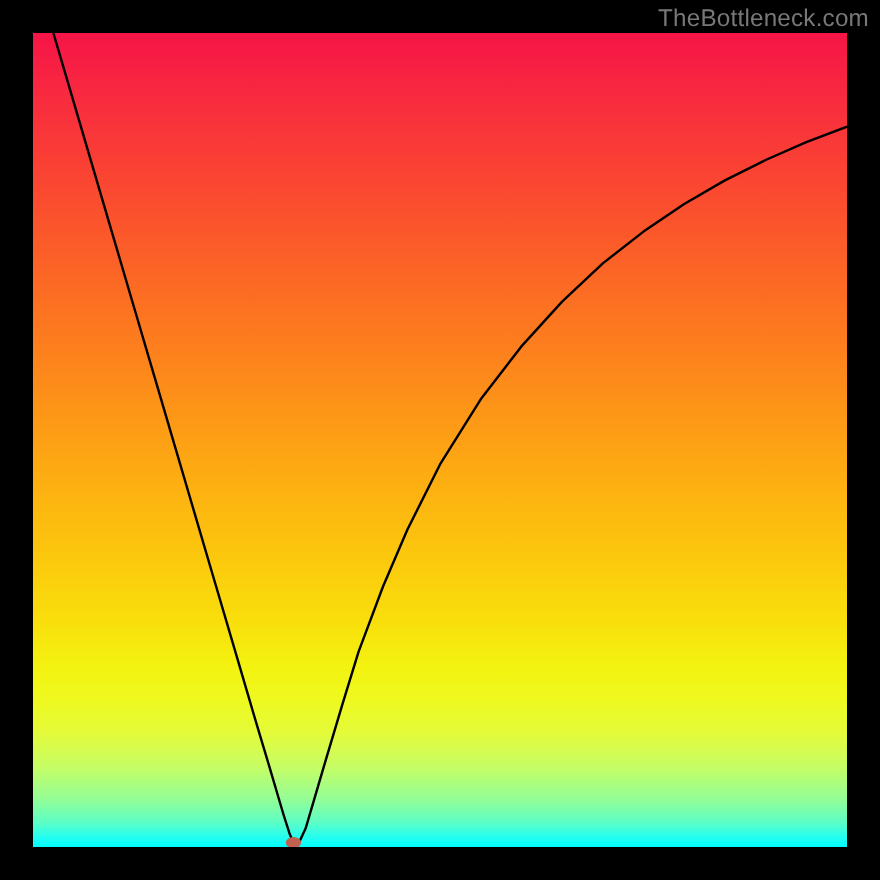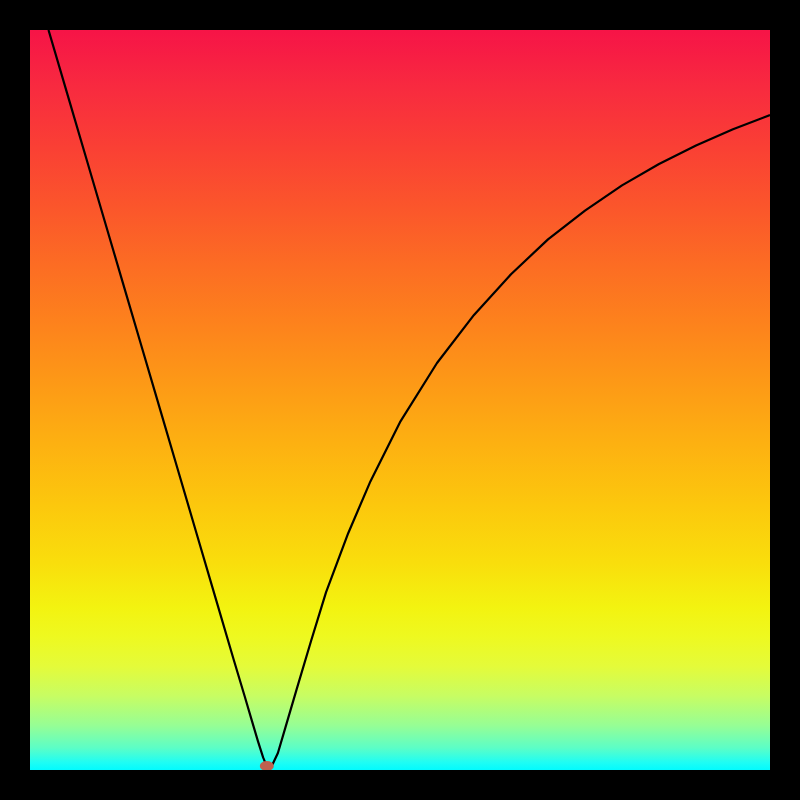--- a/index.html
+++ b/index.html
@@ -71,13 +71,14 @@
 <body>
 
 <div class="frame">
   <div class="plot">
     <div class="gradient"></div>
     <svg class="curve" viewBox="0 0 740 740" preserveAspectRatio="none">
       <path id="curve-path" fill="none" stroke="#000000" stroke-width="2.2" stroke-linejoin="round" d="M18.50 0.00 L37.00 62.90 L55.50 125.80 L74.00 188.70 L92.50 251.60 L111.00 314.50 L129.50 377.40 L148.00 440.30 L166.50 503.20 L185.00 566.10 L203.50 629.00 L214.60 666.00 L222.00 691.16 L227.92 711.14 L233.10 727.42 L236.80 736.30 L239.02 738.15 L242.72 734.08 L247.90 722.98 L255.30 697.82 L266.40 660.08 L281.20 610.50 L296.00 562.40 L318.20 503.20 L340.40 451.40 L370.00 392.20 L407.00 333.00 L444.00 284.90 L481.00 244.20 L518.00 209.42 L555.00 180.56 L592.00 155.40 L629.00 133.94 L666.00 115.44 L703.00 99.16 L740.00 85.10"></path>
       <ellipse id="marker-dot" rx="7" ry="5" cx="236.80" cy="736.00" fill="#c06050"></ellipse>
     </svg>
   </div>
+  <div class="watermark">TheBottleneck.com</div>
 </div>
 
 </body></html>

